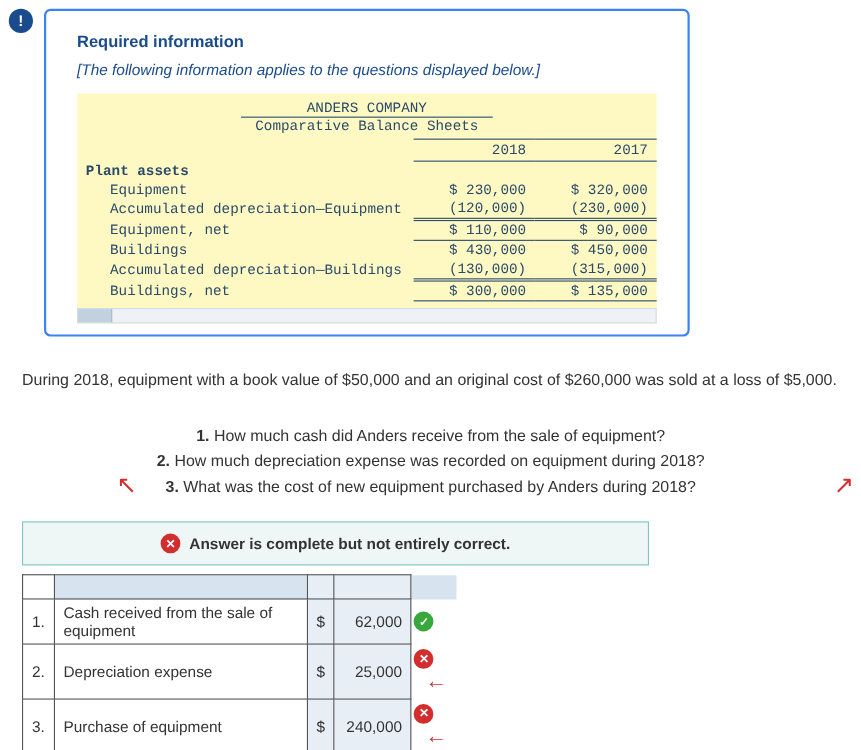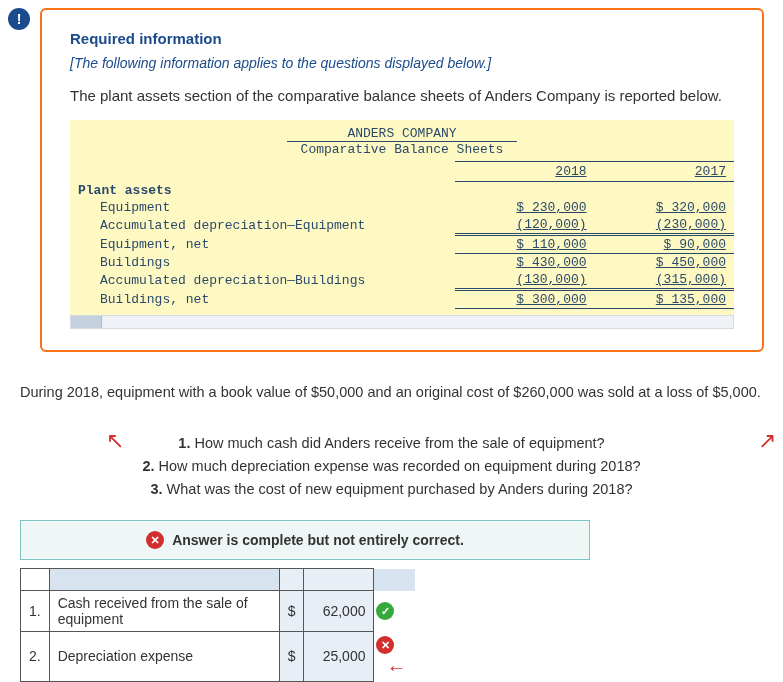--- a/index.html
+++ b/index.html
@@ -16,42 +16,42 @@
     top: 8px; left: 8px;
     width: 22px; height: 22px;
     border-radius: 50%;
     background: #1a4b8c;
     color: #fff;
     display: flex; align-items: center; justify-content: center;
     font-weight: bold; font-size: 14px;
   }
   .card {
     margin: 8px 0 0 40px;
-    border: 2px solid #f97316;
+    border: 2px solid #3b82f6;
     border-radius: 6px;
-    padding: 20px 28px 21px 28px;
-    width: 724px;
+    padding: 20px 28px 10px 28px;
+    width: 587px;
   }
   .req-title { color: #1a4b8c; font-weight: bold; font-size: 15px; }
   .italic { font-style: italic; color: #1a4b8c; margin-top: 8px; font-size: 14px;}
   .body-text { margin-top: 14px; line-height: 1.4; font-size: 15px; color:#333;}
   .sheet {
     margin-top: 14px;
     background: #fef9c3;
     font-family: "Courier New", monospace;
     font-size: 13px;
     color: #2b4a6b;
     width: 100%;
   }
   .sheet-header { text-align: center; padding-top: 6px;}
   .sheet-header div:first-child { border-bottom: 1px solid #2b4a6b; display:inline-block; padding:0 60px;}
   table.balance { width: 100%; border-collapse: collapse; margin-top:4px;}
   table.balance th { font-weight: normal; padding:2px 8px; border-bottom:1px solid #2b4a6b; border-top:1px solid #2b4a6b;}
   table.balance td { padding:1px 8px; }
-  .r { text-align: right; text-decoration: underline; }
+  .r { text-align: right; }
   .indent1 { padding-left: 30px !important; }
   .bb { border-bottom: 1px solid #2b4a6b; }
   .dbl-top { border-top: 3px double #2b4a6b; }
   .scrollbar { height:14px; background:#eef2f6; margin-top:6px; border:1px solid #d4dbe3; position:relative;}
   .scrollbar::before { content:""; position:absolute; left:0; top:0; bottom:0; width:30px; background:#c3d1df; border-right:1px solid #aebbca;}
   .below { margin: 30px 20px 0 20px; font-size:14.5px; line-height:1.45;}
   .questions { margin-top: 30px; text-align: center; }
   .q-row { margin:2px 0; }
   .qnum { font-weight: bold; }
   .feedback-banner {
@@ -89,21 +89,20 @@
 </head>
 <body>
 
 <div class="alert-badge">
   <span>!</span>
 </div>
 
 <div class="card">
   <div class="req-title">Required information</div>
   <div class="italic">[The following information applies to the questions displayed below.]</div>
-  <div class="body-text">The plant assets section of the comparative balance sheets of Anders Company is reported below.</div>
 
   <div class="sheet">
     <div class="sheet-header">
       <div>ANDERS COMPANY</div>
       <div>Comparative Balance Sheets</div>
     </div>
     <table class="balance">
       <tbody>
           <tr>
         <th style="width:58%; border:none;"></th>

